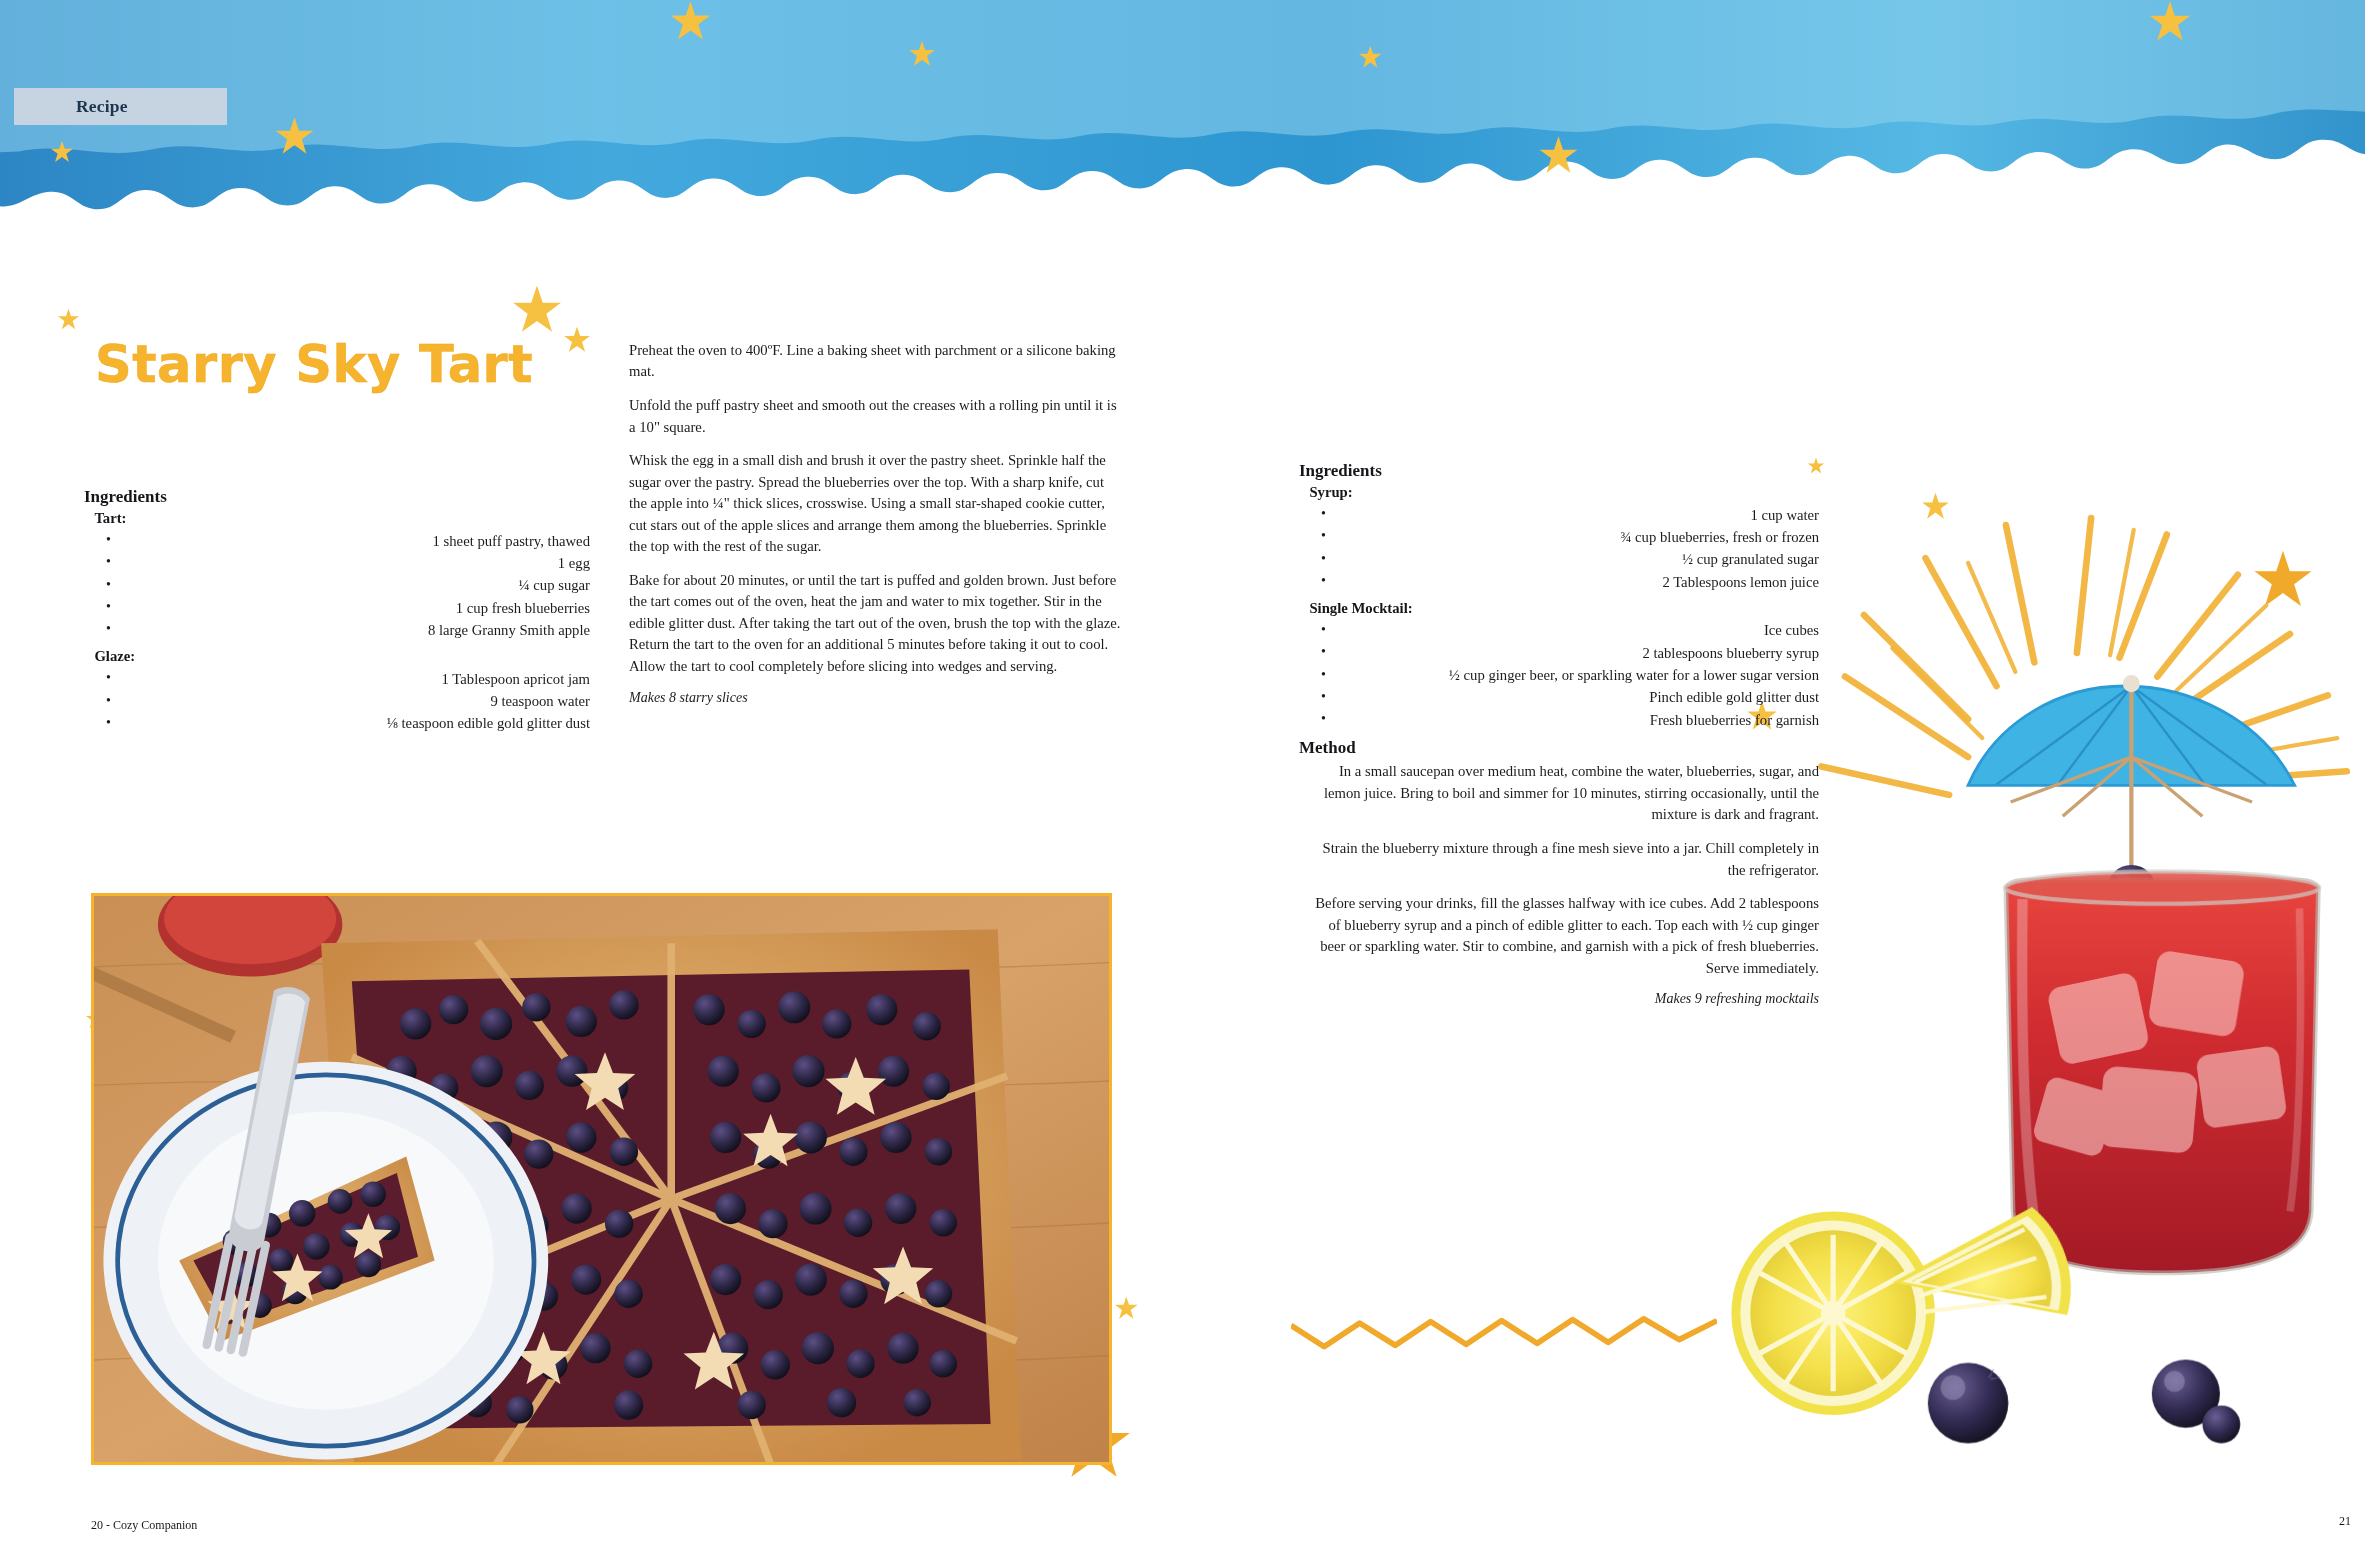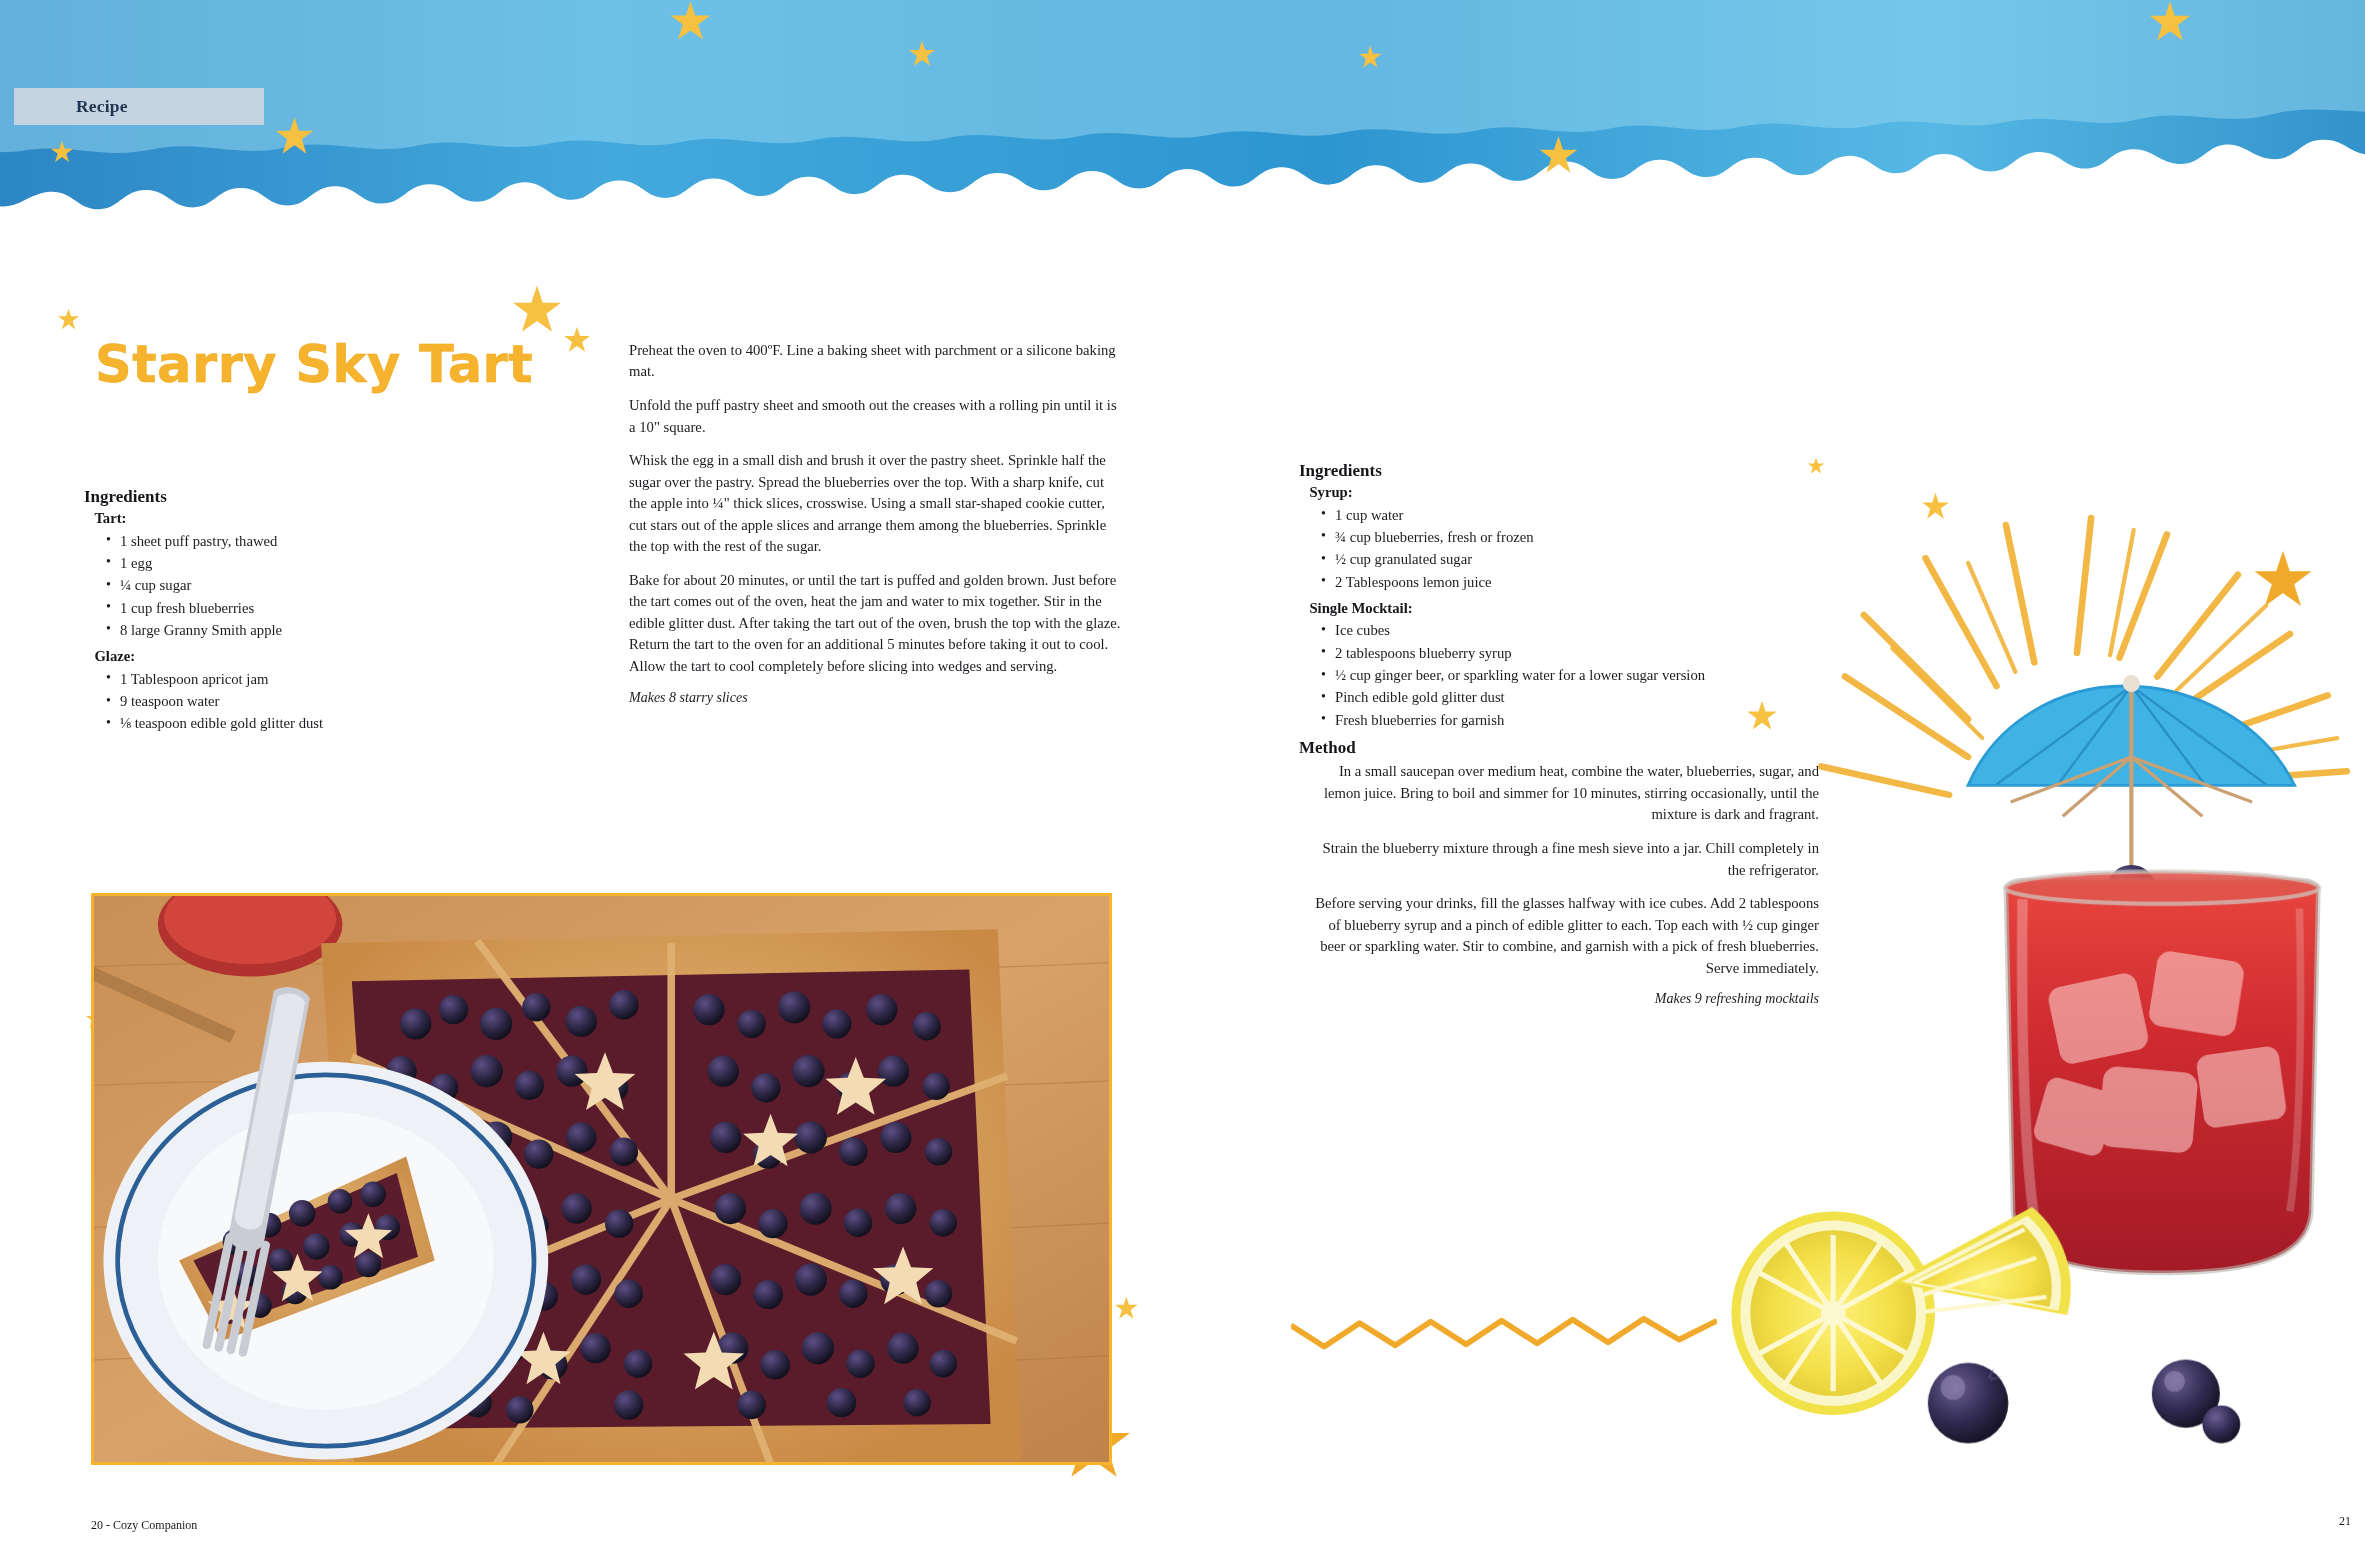--- a/index.html
+++ b/index.html
@@ -14,21 +14,21 @@
 
   
   .banner {
     position: absolute; left:0; top:0; width:2413px; height:265px;
     overflow: hidden;
   }
   .banner svg { display:block; }
 
   .recipe-tab {
     position: absolute; left: 14px; top: 88px;
-    width: 250px; height: 37px;
+    width: 213px; height: 37px;
     background: #c6d3e0;
     display: flex; align-items: center;
     padding-left: 62px;
     z-index: 40;
   }
   .recipe-tab span {
     font-family: "Liberation Serif", serif;
     font-weight: bold;
     font-size: 17.5px;
     color: #1e3550;
@@ -67,20 +67,21 @@
     margin: 0 0 6.6px 0;
     padding-left: 36px;
     list-style: none;
   }
   ul.ing li {
     font-size: 14.7px;
     line-height: 1.52;
     color: #1b1c20;
     position: relative;
     padding-left: 0;
+    text-align: right;
   }
   ul.ing li:before {
     content: "\2022";
     position: absolute; left: -14px; top: -0.5px;
     font-size: 14px; color:#1b1c20;
   }
   p.body {
     font-size: 14.7px;
     line-height: 1.46;
     color: #1b1c20;

